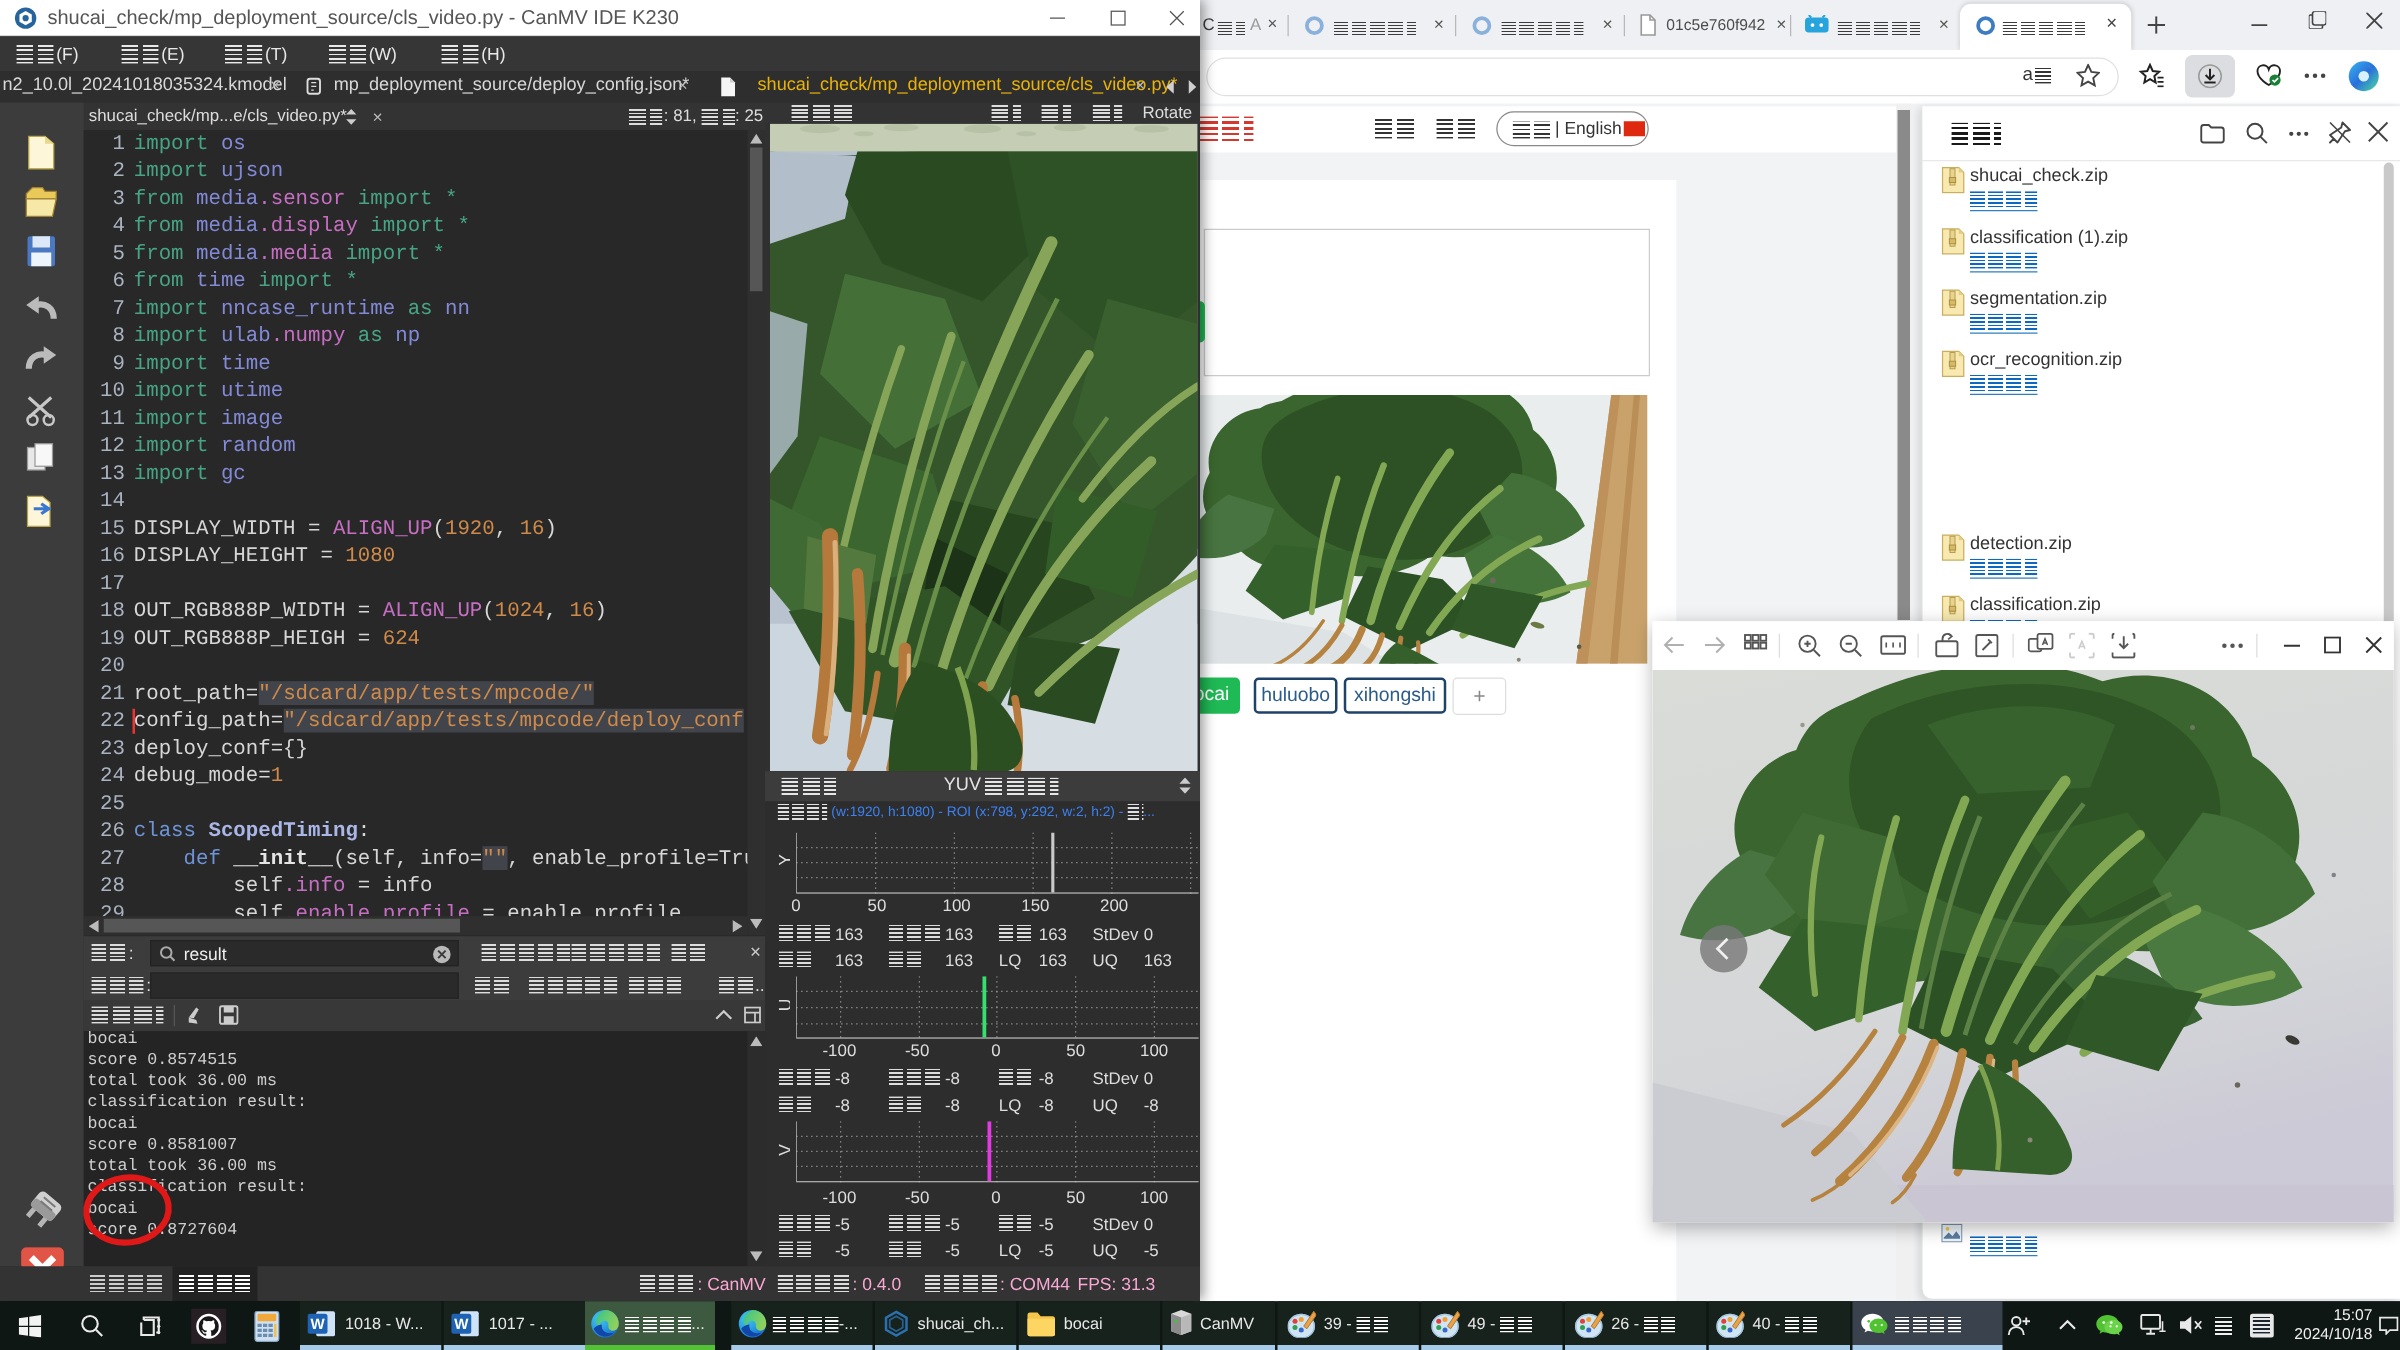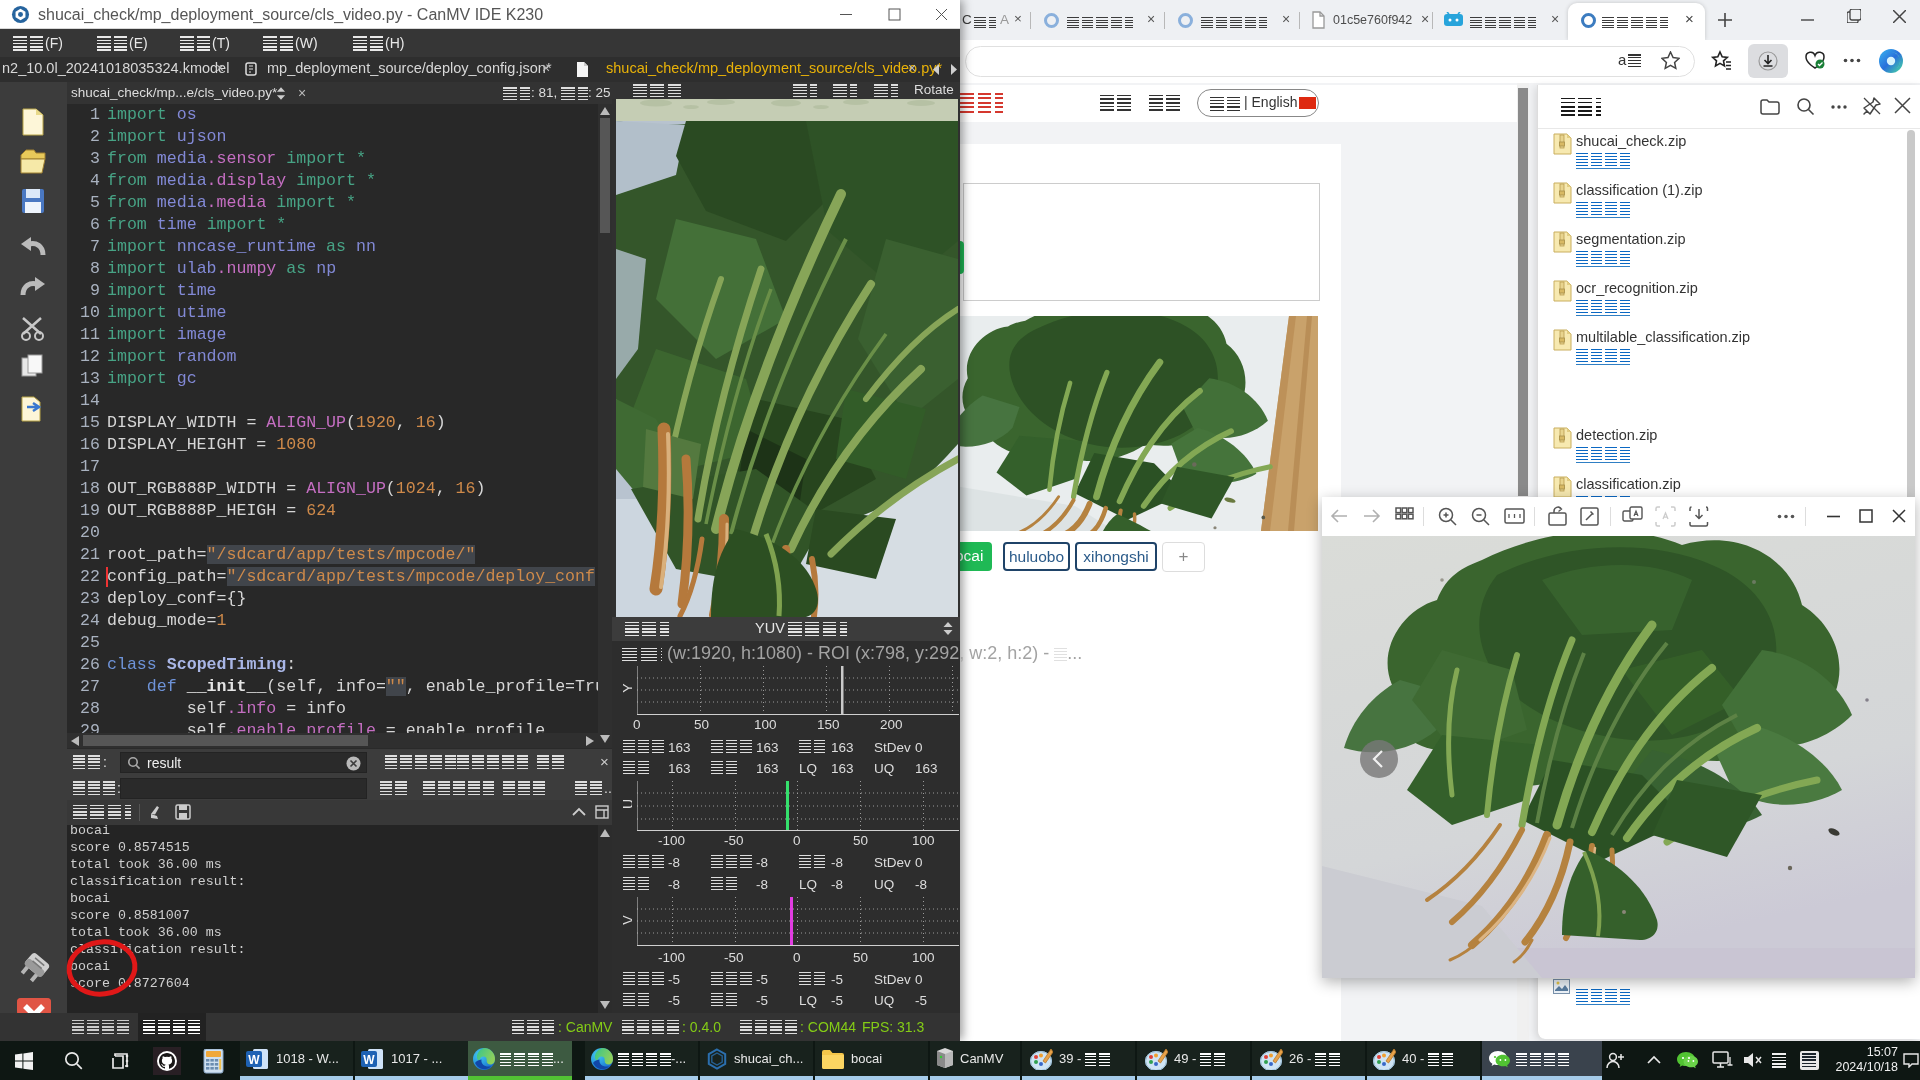--- a/index.html
+++ b/index.html
@@ -18,21 +18,21 @@
 .gut{position:absolute;left:0;top:0;width:33px;text-align:right;color:#a9b2c0;font-family:"Liberation Mono",monospace;font-size:16.6px;line-height:22px;white-space:pre}
 .code{position:absolute;left:40px;top:0;color:#d6d6d6;font-family:"Liberation Mono",monospace;font-size:16.6px;line-height:22px;white-space:pre}
 .k{color:#47a385}.kb{color:#6e93d8}.m{color:#8289d6}.a{color:#c56ec2}.n{color:#cf8a4a}.cls{color:#a9b6e6;font-weight:bold}.dund{color:#e5e5e5;font-weight:bold}.hl{background:#41454b}
 #vsb{left:598px;top:104px;width:14px;height:644px;background:#2f2f2f}
 #hsb{left:67px;top:733px;width:531px;height:15px;background:#2f2f2f}
 #findbar{left:67px;top:748px;width:545px;height:52px;background:#3c3c3c;border-top:1px solid #2a2a2a;color:#ddd;font-size:14px}
 .finput{position:absolute;left:53px;width:247px;height:21px;background:#2a2a2a;border:1px solid #232323}
 #termhead{left:67px;top:800px;width:545px;height:25px;background:#383838}
 #terminal{left:67px;top:825px;width:531px;height:188px;background:#242424;color:#cfcfcf;font-family:"Liberation Mono",monospace;font-size:13.3px;line-height:17px;white-space:pre}
 #tsb{left:598px;top:825px;width:14px;height:188px;background:#2c2c2c}
-#statusbar{left:0;top:1013px;width:960px;height:28px;background:#333;color:#84cc16;font-size:14px}
+#statusbar{left:0;top:1013px;width:960px;height:28px;background:#333;color:#f9a8d4;font-size:14px}
 #campanel{left:612px;top:99px;width:348px;height:518px;background:#303030}
 #histpanel{left:612px;top:617px;width:348px;height:396px;background:#2d2d2d;color:#ddd}
 .hhead{position:absolute;left:0;width:348px;height:24px;background:#3c3c3c}
 .statrow{position:absolute;font-size:13.5px;color:#ddd}
 
 #browser{left:955px;top:0;width:965px;height:1041px;background:#eef0f3}
 #btabs{left:0;top:0;width:965px;height:40px;background:#eef0f3}
 .btab{position:absolute;top:8px;height:26px;font-size:13.5px;color:#3c3c3c}
 .tabsep{position:absolute;top:12px;width:1px;height:17px;background:#b8b8b8}
 #btoolbar{left:0;top:40px;width:965px;height:43px;background:#fff}
@@ -274,30 +274,20 @@
         <div class="dllink" style="position:absolute;left:16px;top:18px"><span class="zh" style="--c:#0b68c3;font-size:13.5px;width:54px;height:13px"></span></div>
       </div>
     <div class="dlitem" style="top:195px">
         <svg class="abs" style="left:-7px;top:0" width="19" height="22" viewBox="0 0 19 22">
           <path d="M1 1h13l4 4v16H1z" fill="#f7e9b0" stroke="#c9ae5e"></path>
           <path d="M14 1l4 4h-4z" fill="#e2cd84"></path>
           <rect x="7" y="2" width="4" height="13" fill="#e8d48e" stroke="#b89c50" stroke-width=".8"></rect>
           <rect x="6.5" y="9" width="5" height="4" fill="#d8b964" stroke="#a8904a" stroke-width=".8"></rect>
         </svg>
         <div class="dlname" style="position:absolute;left:16px;top:0">ocr_recognition.zip</div>
-        <div class="dllink" style="position:absolute;left:16px;top:18px"><span class="zh" style="--c:#0b68c3;font-size:13.5px;width:54px;height:13px"></span></div>
-      </div>
-    <div class="dlitem" style="top:244px">
-        <svg class="abs" style="left:-7px;top:0" width="19" height="22" viewBox="0 0 19 22">
-          <path d="M1 1h13l4 4v16H1z" fill="#f7e9b0" stroke="#c9ae5e"></path>
-          <path d="M14 1l4 4h-4z" fill="#e2cd84"></path>
-          <rect x="7" y="2" width="4" height="13" fill="#e8d48e" stroke="#b89c50" stroke-width=".8"></rect>
-          <rect x="6.5" y="9" width="5" height="4" fill="#d8b964" stroke="#a8904a" stroke-width=".8"></rect>
-        </svg>
-        <div class="dlname" style="position:absolute;left:16px;top:0">multilable_classification.zip</div>
         <div class="dllink" style="position:absolute;left:16px;top:18px"><span class="zh" style="--c:#0b68c3;font-size:13.5px;width:54px;height:13px"></span></div>
       </div>
     <div class="dlitem" style="top:342px">
         <svg class="abs" style="left:-7px;top:0" width="19" height="22" viewBox="0 0 19 22">
           <path d="M1 1h13l4 4v16H1z" fill="#f7e9b0" stroke="#c9ae5e"></path>
           <path d="M14 1l4 4h-4z" fill="#e2cd84"></path>
           <rect x="7" y="2" width="4" height="13" fill="#e8d48e" stroke="#b89c50" stroke-width=".8"></rect>
           <rect x="6.5" y="9" width="5" height="4" fill="#d8b964" stroke="#a8904a" stroke-width=".8"></rect>
         </svg>
         <div class="dlname" style="position:absolute;left:16px;top:0">detection.zip</div>
@@ -815,21 +805,21 @@
   <div class="abs" id="histpanel">
     <div class="hhead" style="top:0">
       <span class="zh" style="--c:#e5e5e5;font-size:14.5px;width:44px;height:14px;position:absolute;left:13px;top:5px"></span>
       <span style="position:absolute;left:143px;top:3px;color:#e5e5e5;font-size:14.5px">YUV</span>
         <span class="zh" style="--c:#e5e5e5;font-size:14.5px;width:59px;height:14px;position:absolute;left:176px;top:5px"></span>
       <svg class="abs" style="left:331px;top:5px" width="10" height="13" viewBox="0 0 10 13" fill="#ccc">
           <path d="M5 0l4.5 5H.5z"></path>
           <path d="M5 13L9.5 8H.5z"></path>
         </svg>
     </div>
-    <div class="abs" style="top:26px;left:10px;color:#a3a3a3;font-size:18px;width:360px;white-space:nowrap">
+    <div class="abs" style="top:26px;left:10px;color:#3b82f6;font-size:11px;width:360px;white-space:nowrap">
       <span class="zh" style="--c:#e0e0e0;font-size:13.5px;width:40px;height:13px"></span> (w:1920, h:1080) - ROI (x:798, y:292, w:2, h:2) - <span class="zh" style="--c:#e0e0e0;font-size:13.5px;width:13px;height:13px"></span>...
     </div>
 
     <svg class="abs" style="left:25px;top:49px" width="322" height="49" viewBox="0 0 322 49">
       <g stroke="#9a9a9a" stroke-dasharray="1 3">
           <path d="M0 12h322M0 24h322M0 36h322"></path>
           <path d="M63.5 0v49M126.5 0v49M189.5 0v49M252.5 0v49M315.5 0v49"></path>
         </g>
       <path d="M0 0v49M0 48.5h322" stroke="#cfcfcf"></path>
       <rect x="204" y="0" width="2.5" height="48" fill="#c9c9c9"></rect>

